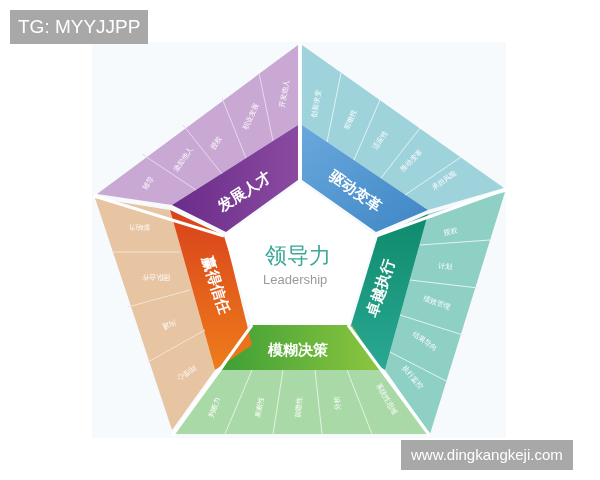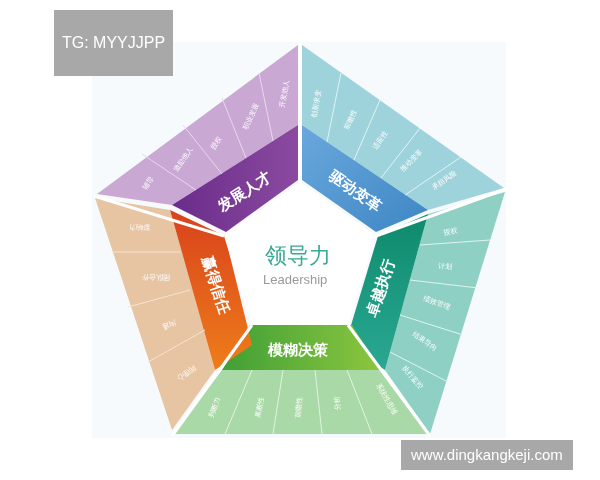--- a/index.html
+++ b/index.html
@@ -1,20 +1,20 @@
 <!DOCTYPE html>
 <html><head>
 <meta charset="utf-8">
 <style>
   html, body { margin:0; padding:0; }
   body { width:600px; height:480px; background:#ffffff; position:relative; overflow:hidden;
          font-family:"DejaVu Sans", sans-serif; }
   .panel { position:absolute; left:92px; top:42px; width:414px; height:396px; background:#f7fafd; }
   .wm { position:absolute; background:#a8a8a8; color:#ffffff; font-family:"Liberation Sans", sans-serif; }
-  .wm-top { left:10px; top:10px; padding:20px 8px; font-size:16px; height:26px; line-height:26px;margin-left:44px; }
+  .wm-top { left:10px; top:10px; padding:4px 8px; font-size:19px; height:26px; line-height:26px; }
   .wm-bottom { left:401px; top:440px; padding:0 10px; font-size:15px; height:30px; line-height:30px; }
   svg { position:absolute; left:0; top:0; }
   .seg-label { fill:#ffffff; font-size:7px; font-family:"DejaVu Sans", sans-serif; }
   .main-label { fill:#ffffff; font-size:15px; font-weight:bold; font-family:"DejaVu Sans", sans-serif; }
   .center-title { fill:#3aa995; font-size:22px; font-family:"DejaVu Sans", sans-serif; }
   .center-sub { fill:#9a9a9a; font-size:13px; font-family:"Liberation Sans", sans-serif; }
 </style>
 </head>
 <body>
 

